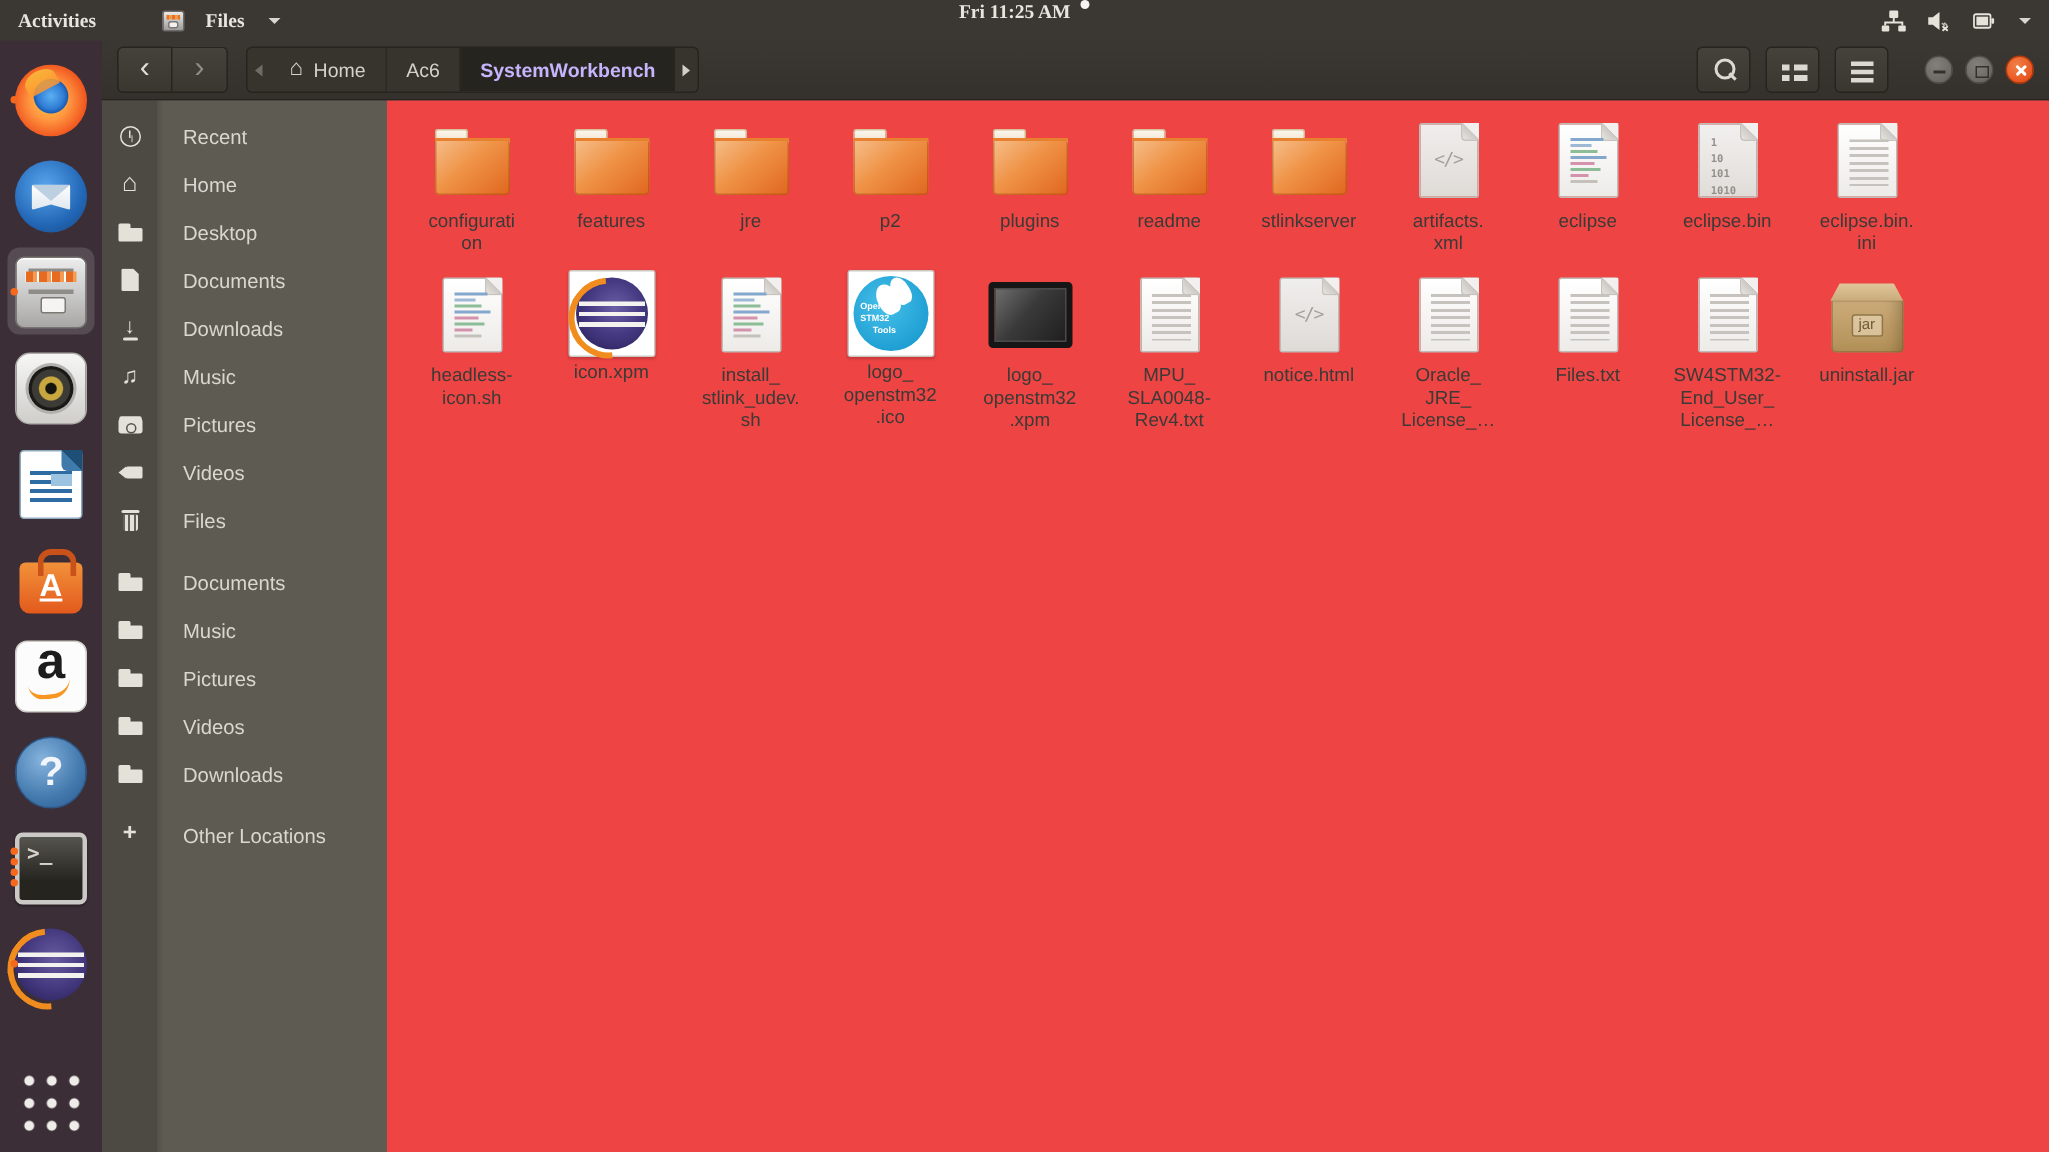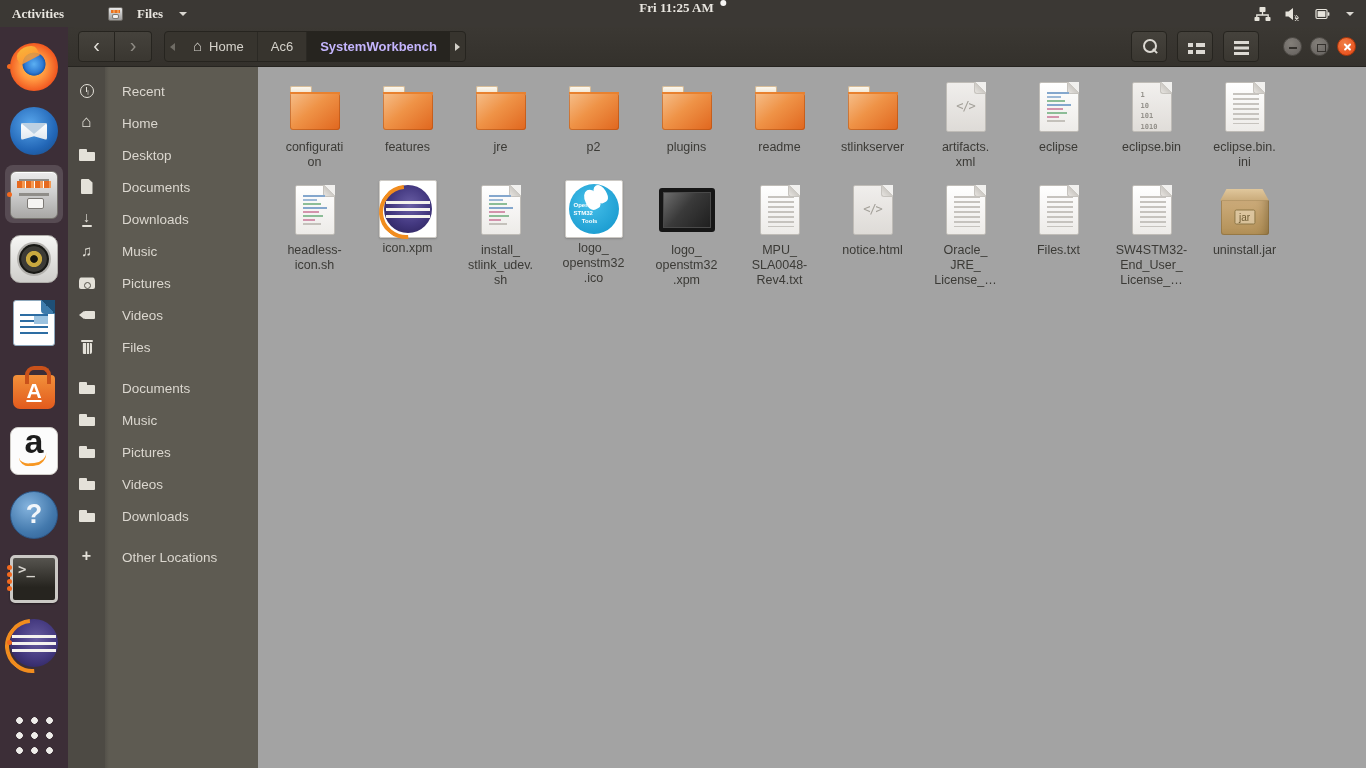--- a/index.html
+++ b/index.html
@@ -211,21 +211,21 @@
     border-top:4px solid transparent; border-bottom:4px solid transparent; border-right:5px solid #e4e1d9; }
   [data-icon="trash"] .sbi::before { content:""; position:absolute; left:4px; right:4px; top:5px; bottom:2px;
     background:#e4e1d9; border-radius:1px 1px 2px 2px;
     background-image:repeating-linear-gradient(90deg, rgba(86,83,75,.9) 0 1.3px, rgba(0,0,0,0) 1.3px 3.6px); }
   [data-icon="trash"] .sbi::after { content:""; position:absolute; left:3px; right:3px; top:2px; height:2px;
     background:#e4e1d9; box-shadow:-0px -1.5px 0 -0px rgba(228,225,217,0); border-radius:1px; }
   [data-icon="plus"] .sbi::before { content:"+"; position:absolute; left:0; top:-1px; width:18px; text-align:center;
     font-size:16px; font-weight:700; color:#e4e1d9; }
 
   
-  .content { flex:1; background:#a3a3a3; overflow:hidden; padding:10px 0 0 10px; }
+  .content { flex:1; background:#ef4444; overflow:hidden; padding:10px 0 0 10px; }
   .filegrid { display:grid; grid-template-columns:repeat(11, 93px); row-gap:10px; align-items:start; }
   .file-item { display:flex; flex-direction:column; align-items:center; width:93px; }
   .fi-icon { height:60px; display:flex; align-items:center; justify-content:center; position:relative; }
   .fi-label { margin-top:3px; font-size:12.5px; line-height:15px; color:#3b3a36; text-align:center;
     white-space:pre; }
   .ic { position:relative; display:block; }
 
   [data-icon="fo­lder"] .ic, [data-icon="folder"] .ic { width:50px; height:38px; margin-top:8px;
     background:linear-gradient(140deg,#f6c08c 0%,#ef9347 45%,#e0661e 100%); border-radius:2px 3px 3px 3px;
     box-shadow:inset 0 1px 0 rgba(255,255,255,.55), inset 0 0 0 1px rgba(168,72,12,.5); }

